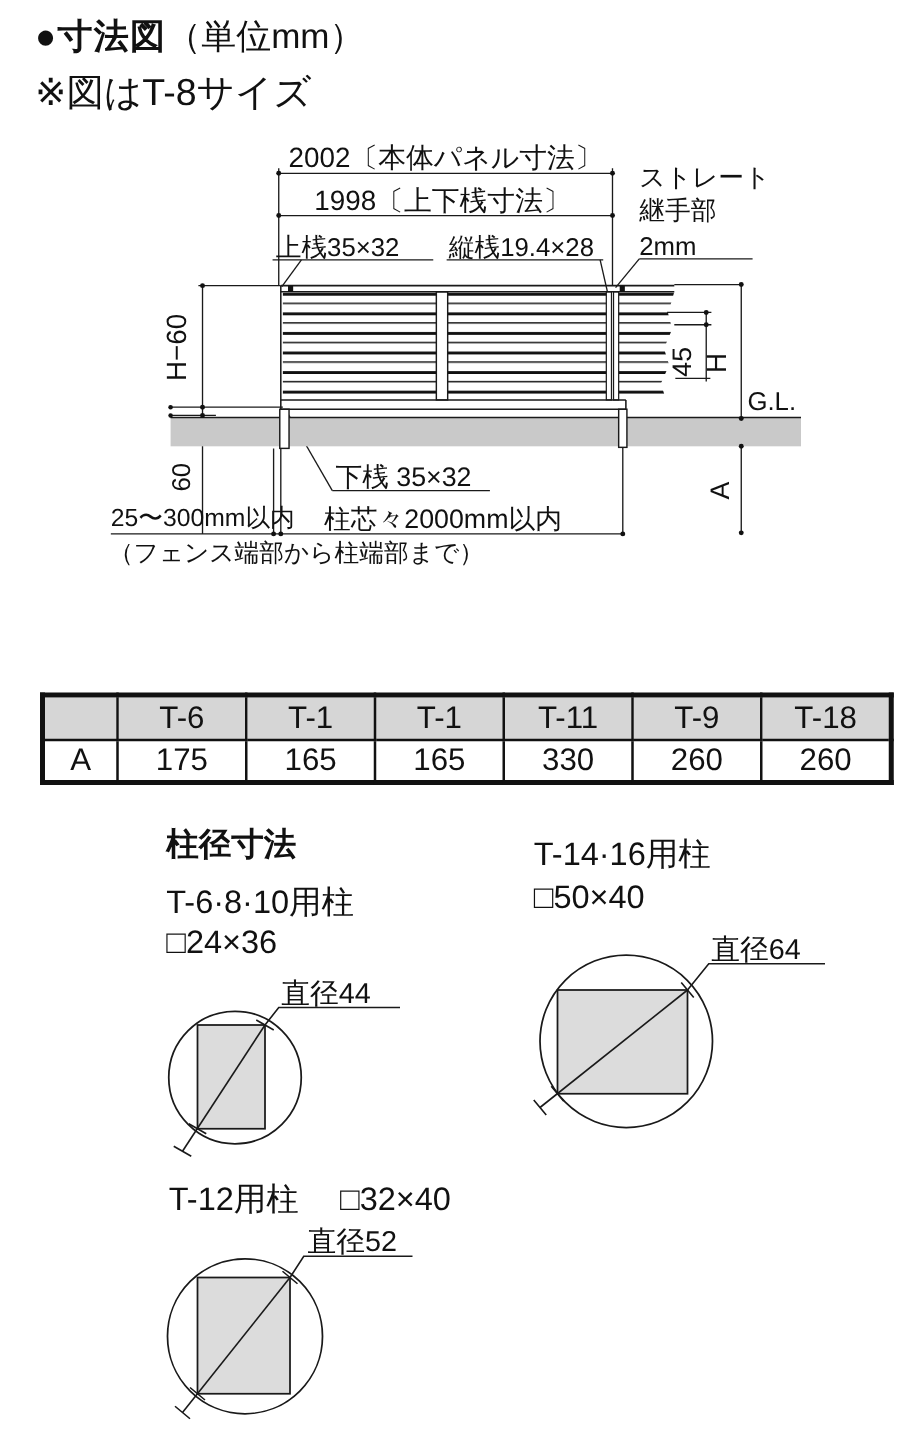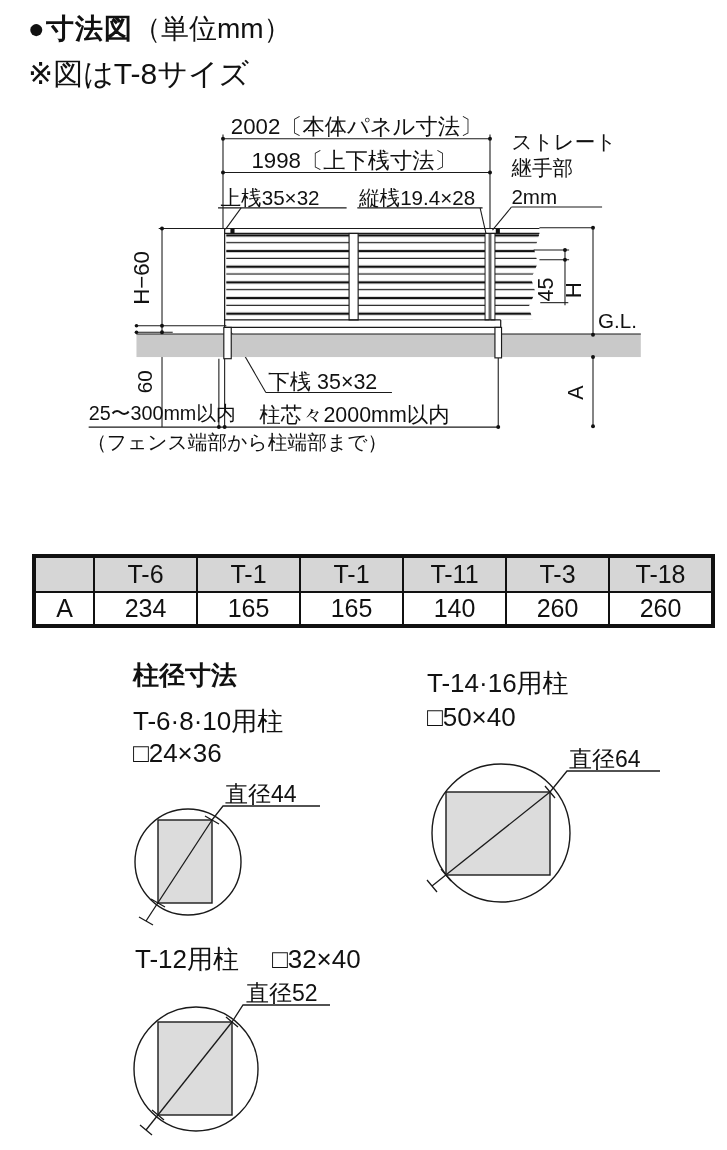--- a/index.html
+++ b/index.html
@@ -148,31 +148,31 @@
 </svg>
 
 <table class="abs" id="dim-table">
   <thead>
     <tr>
       <td class="w-label"></td>
       <th class="w-col">T-6</th>
       <th class="w-col">T-1</th>
       <th class="w-col">T-1</th>
       <th class="w-col">T-11</th>
-      <th class="w-col">T-3</th>
+      <th class="w-col">T-9</th>
       <th class="w-col">T-18</th>
     </tr>
   </thead>
   <tbody>
     <tr>
       <th class="w-label">A</th>
-      <td>234</td>
+      <td>175</td>
       <td>165</td>
       <td>165</td>
-      <td>140</td>
+      <td>330</td>
       <td>260</td>
       <td>260</td>
     </tr>
   </tbody>
 </table>
 
 <svg class="abs" style="left:0;top:640px" width="727" height="510" viewBox="0 640 727 510">
 
   <text x="133" y="684" font-size="26" font-weight="bold">柱径寸法</text>
 

